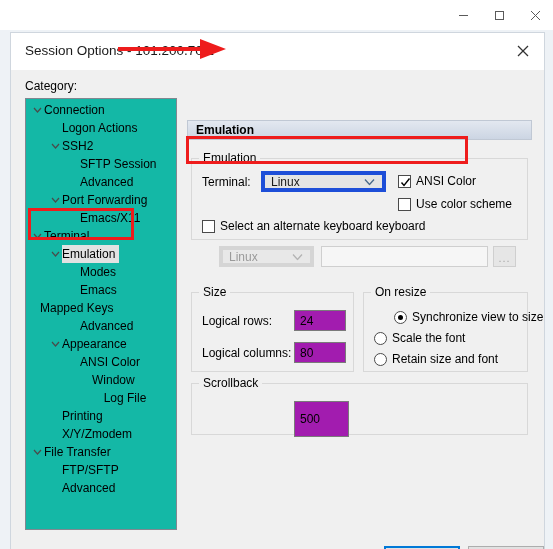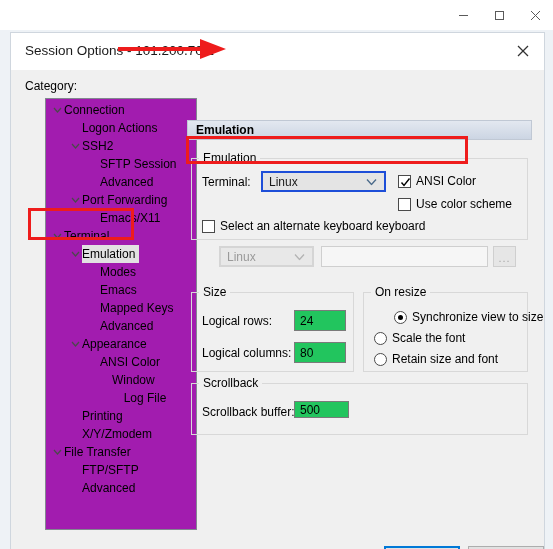--- a/index.html
+++ b/index.html
@@ -66,24 +66,23 @@
   
   .category-label {
     position: absolute; left: 14px; top: 9px;
     font-size: 12px; color: #000;
   }
 
   
   .tree-panel {
     position: absolute; left: 14px; top: 28px;
     width: 152px; height: 432px;
-    background: #a21caf;
+    background: #14b8a6;
     border: 1px solid #828790;
     overflow: hidden;
-    margin-left: 20px;
   }
   .tree-inner { position: relative; padding-top: 2px; }
   .tree-row {
     position: relative; height: 18px; line-height: 18px;
     white-space: nowrap; font-size: 12px; color: #000;
     display: flex; align-items: center;
   }
   .tree-row .chev {
     width: 14px; flex: 0 0 14px; text-align: center;
     color: #4a4a4a; font-size: 9px; line-height: 18px;
@@ -118,36 +117,36 @@
     background: #f0f0f0; padding: 0 4px;
     font-size: 12px; color: #000; white-space: nowrap;
   }
 
   
   .lbl { position: absolute; font-size: 12px; color: #000; white-space: nowrap; }
 
   .combo {
     position: absolute;
     background: #e4e4e4;
-    border: 2px solid #1d4ed8;
+    border: 4px solid #1d4ed8;
     display: flex; align-items: center;
   }
   .combo .cb-text { padding-left: 6px; font-size: 12px; color: #1a1a1a; }
   .combo.disabled { background: #e8e8e8; border-color: #d5d5d5; }
   .combo.disabled .cb-text { color: #9a9a9a; }
   .combo .cb-arrow {
     position: absolute; right: 7px; top: 50%; transform: translateY(-50%);
     color: #4a6a8a;
   }
   .combo.disabled .cb-arrow { color: #b4b4b4; }
   .combo .cb-arrow svg { display: block; }
 
   .textbox {
     position: absolute;
-    background: #22c55e;
+    background: #a21caf;
     border: 1px solid #7a7a7a;
     display: flex; align-items: center;
   }
   .textbox .tb-text { padding-left: 5px; font-size: 12px; color: #000; }
   .textbox.disabled { background: #f6f6f6; border-color: #cfcfcf; }
 
   .browse-btn {
     position: absolute;
     background: #e6e6e6; border: 1px solid #cfcfcf;
     display: flex; align-items: flex-end; justify-content: center;
@@ -296,21 +295,21 @@
               <span class="tlabel">Emulation</span>
             </div>
             <div class="tree-row" style="padding-left: 40px;">
               <span class="chev"></span>
               <span class="tlabel">Modes</span>
             </div>
             <div class="tree-row" style="padding-left: 40px;">
               <span class="chev"></span>
               <span class="tlabel">Emacs</span>
             </div>
-            <div class="tree-row" style="padding-left: 40px;">
+            <div class="tree-row" style="">
               <span class="chev"></span>
               <span class="tlabel">Mapped Keys</span>
             </div>
             <div class="tree-row" style="padding-left: 40px;">
               <span class="chev"></span>
               <span class="tlabel">Advanced</span>
             </div>
             <div class="tree-row" style="padding-left: 22px;">
               <span class="chev">
                 <svg width="9" height="6" viewBox="0 0 9 6">
@@ -440,22 +439,21 @@
           </div>
           <div class="radio" style="left:10px; top:59px;">
             <span class="rbox"></span>
             <span class="rtext">Retain size and font</span>
           </div>
         </div>
 
         <div class="group" style="left:4px; top:263px; width:337px; height:52px;">
           <span class="legend">Scrollback</span>
 
-          <span class="lbl" style="left:10px; top:21px;">Scrollback buffer:</span>
-          <div class="textbox" style="left:102px; top:17px; width:55px; height:17px;text-align:right;">
+          <div class="textbox" style="left:102px; top:17px; width:55px; height:36px;text-align:right;">
             <span class="tb-text">500</span>
           </div>
         </div>
 
       </div>
 
       <div class="footer-btn default" style="left:373px; top:476px; width:76px;">OK</div>
       <div class="footer-btn" style="left:457px; top:476px; width:76px;">Cancel</div>
 
     </div>

